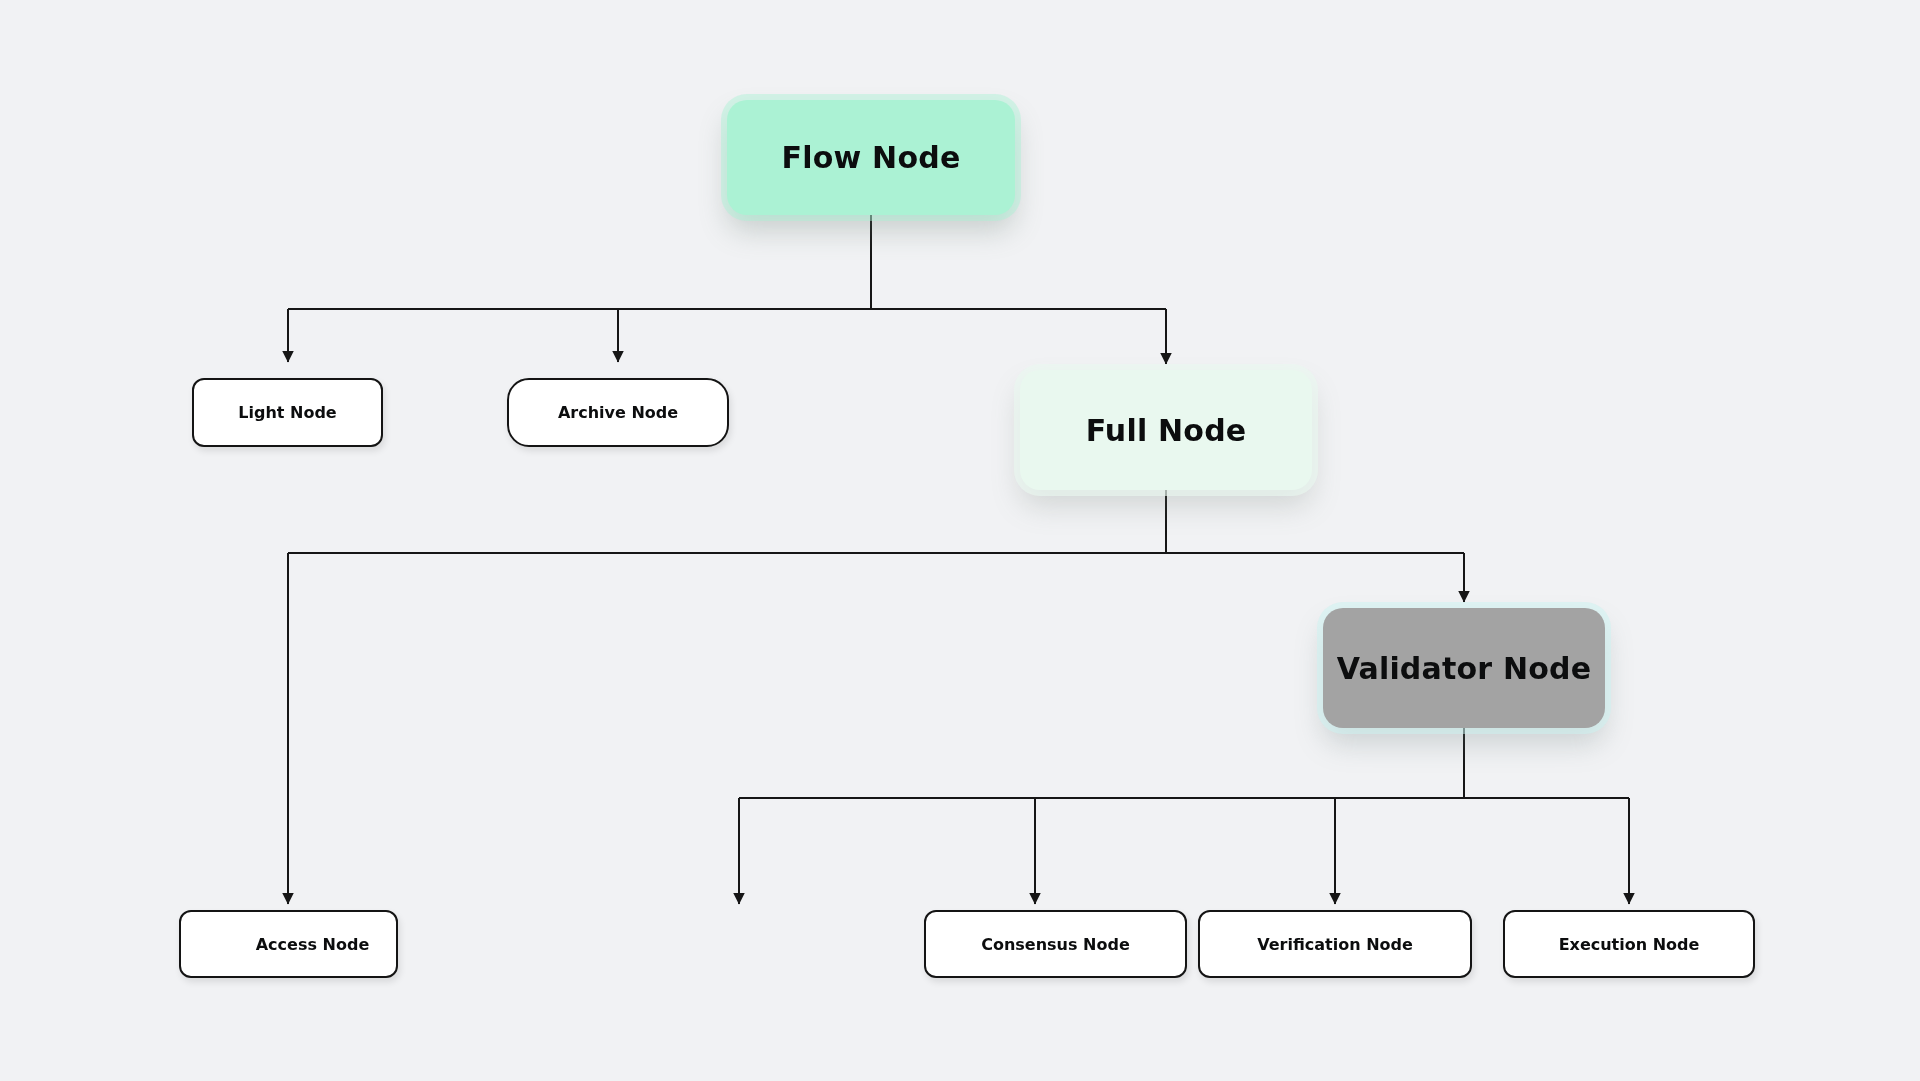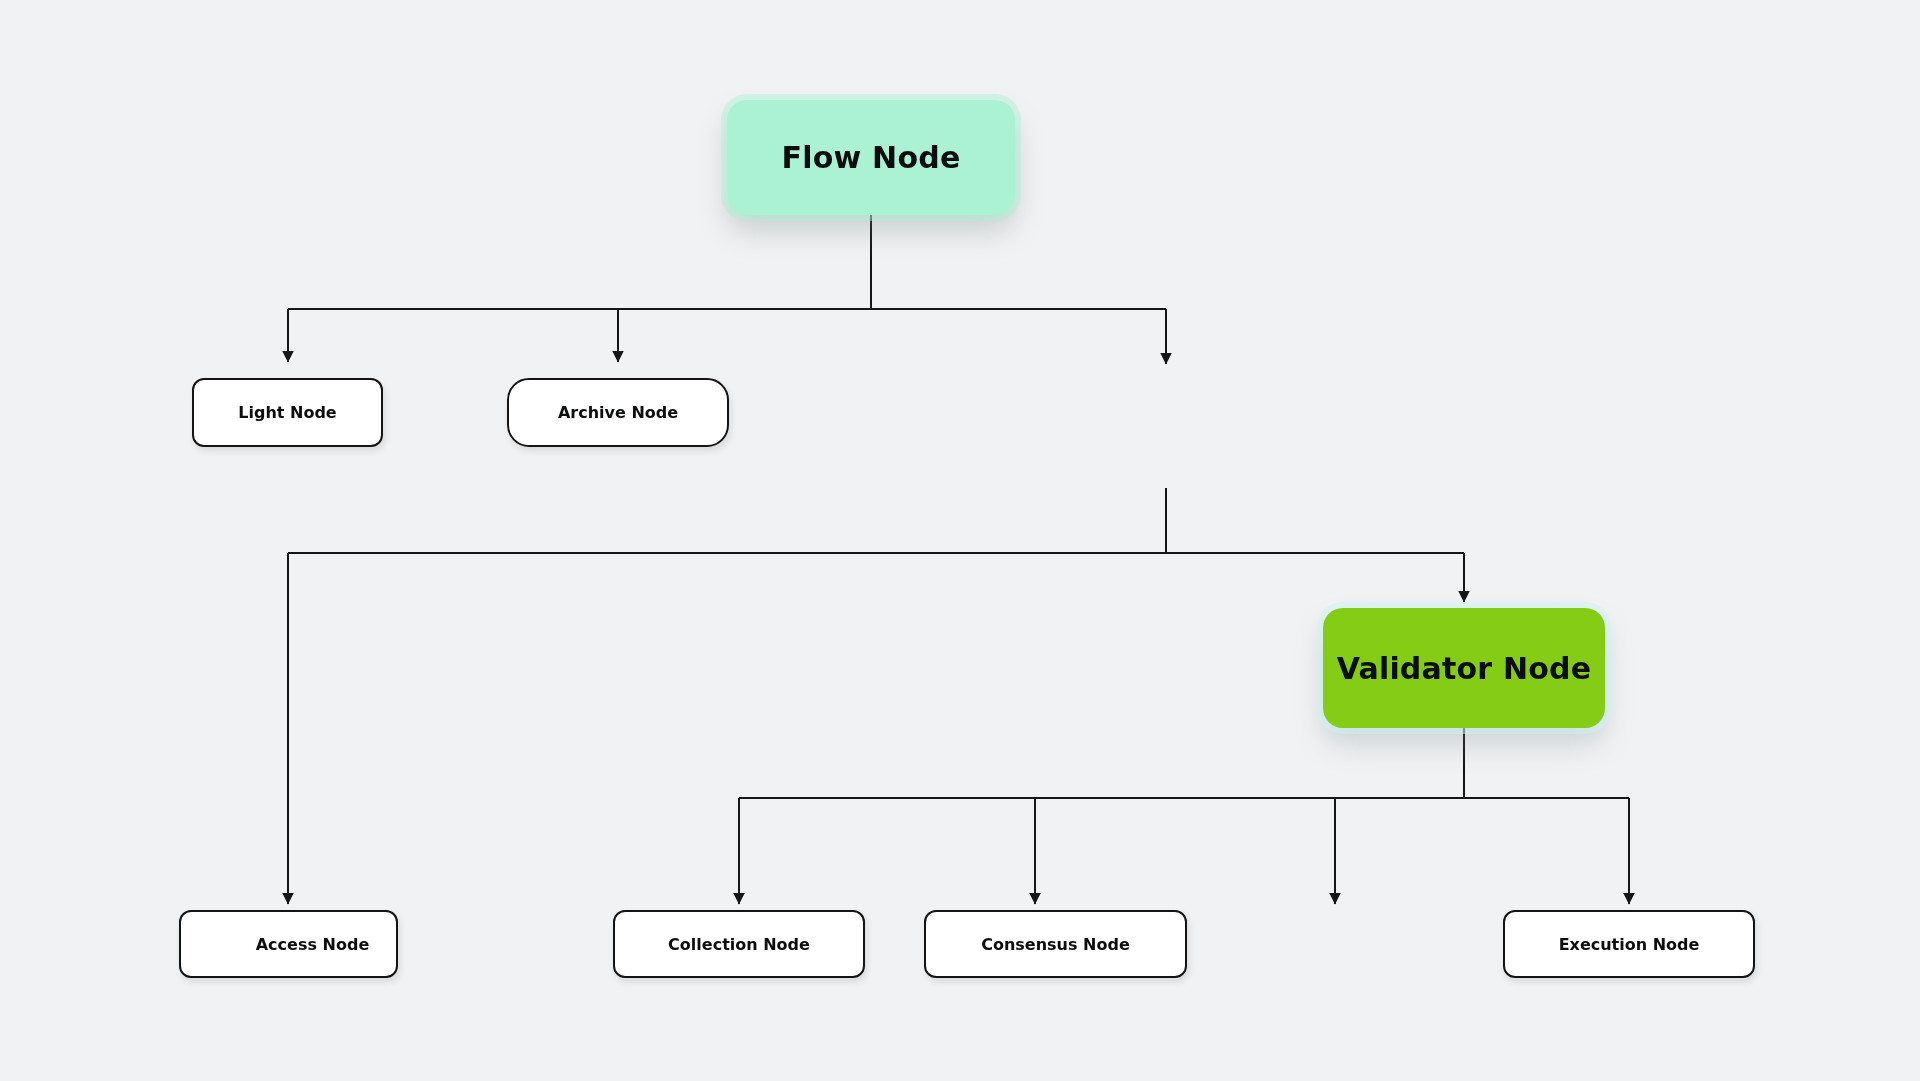--- a/index.html
+++ b/index.html
@@ -36,21 +36,21 @@
     background:#abf2d4;
     box-shadow:0 0 0 6px rgba(171,242,212,0.45), 0 16px 28px rgba(110,130,120,0.30);
   }
   .card-full{
     left:1020px;top:370px;width:292px;height:120px;
     background:#e9f8ef;
     box-shadow:0 0 0 6px rgba(233,248,239,0.65), 0 16px 28px rgba(120,130,125,0.25);
   }
   .card-validator{
     left:1323px;top:608px;width:282px;height:120px;
-    background:#84cc16;
+    background:#a3a3a3;
     box-shadow:0 0 0 6px rgba(204,244,242,0.50), 0 16px 28px rgba(110,130,128,0.28);
   }
   
   .leaf{
     background:#ffffff;
     border:2px solid #141414;
     border-radius:12px;
     font-size:16px;
     font-weight:600;
     box-shadow:2px 4px 7px rgba(0,0,0,0.10);
@@ -101,35 +101,38 @@
   </div>
 
   <div class="node leaf leaf-light">
     <span>Light Node</span>
   </div>
 
   <div class="node leaf leaf-archive">
     <span>Archive Node</span>
   </div>
 
+  <div class="node card card-full">
+    <span>Full Node</span>
+  </div>
 
   <div class="node leaf leaf-access">
     <span>Access Node</span>
   </div>
 
   <div class="node card card-validator">
     <span>Validator Node</span>
   </div>
 
-  <div class="node leaf leaf-collection">
-    <span>Collection Node</span>
-  </div>
 
   <div class="node leaf leaf-consensus">
     <span>Consensus Node</span>
   </div>
 
+  <div class="node leaf leaf-verification">
+    <span>Verification Node</span>
+  </div>
 
   <div class="node leaf leaf-execution">
     <span>Execution Node</span>
   </div>
 
 </div>
 
 </body></html>

